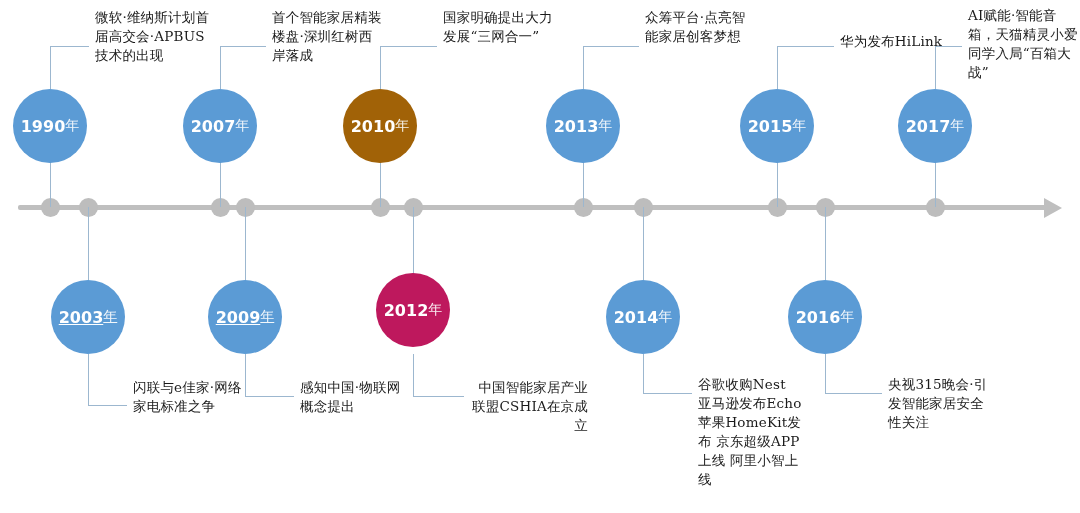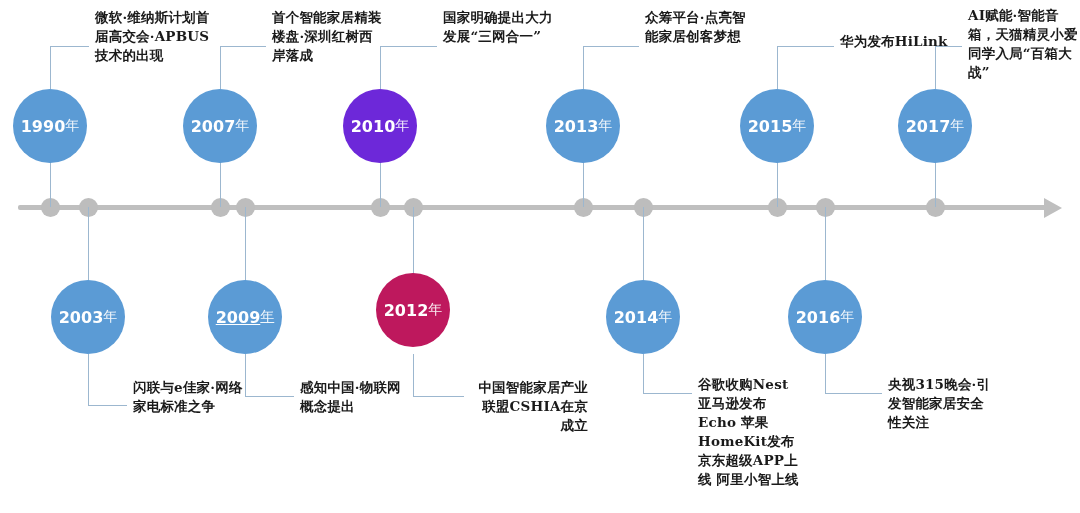--- a/index.html
+++ b/index.html
@@ -94,21 +94,21 @@
     background: #9cb7cf;
     z-index: 1;
   }
 
   
   .caption {
     position: absolute;
     color: #1a1a1a;
     font-family: "DejaVu Serif", "Liberation Serif", serif;
     font-size: 13.5px;
-    font-weight: bold;
+    font-weight: normal;
     line-height: 19px;
     letter-spacing: 0.2px;
     z-index: 3;
     white-space: normal;
   }
 </style>
 </head>
 <body>
 
 <div id="stage">
@@ -162,33 +162,33 @@
       <div class="axis-dot" style="left: 643px;"></div>
       <div class="axis-dot" style="left: 777px;"></div>
       <div class="axis-dot" style="left: 825px;"></div>
       <div class="axis-dot" style="left: 935px;"></div>
     </div>
   <div id="nodes">
       <div class="year-node" style="left: 50px; top: 126px; background: rgb(91, 155, 213);">
         <span>1990</span>
         <span class="suffix">年</span>
       </div>
-      <div class="year-node" style="left: 88px; top: 317px; background: rgb(91, 155, 213);">
+      <div class="year-node" style="left: 88px; top: 317px; background: rgb(91, 155, 213); text-decoration: underline;">
         <span>2003</span>
         <span class="suffix">年</span>
       </div>
       <div class="year-node" style="left: 220px; top: 126px; background: rgb(91, 155, 213); text-align: right;">
         <span>2007</span>
         <span class="suffix">年</span>
       </div>
       <div class="year-node" style="left: 245px; top: 317px; background: rgb(91, 155, 213); text-decoration: underline;">
         <span>2009</span>
         <span class="suffix">年</span>
       </div>
-      <div class="year-node" style="left: 380px; top: 126px; background: #6d28d9;">
+      <div class="year-node" style="left: 380px; top: 126px; background: #a16207;">
         <span>2010</span>
         <span class="suffix">年</span>
       </div>
       <div class="year-node" style="left: 413px; top: 310px; background: #be185d; text-align: right;">
         <span>2012</span>
         <span class="suffix">年</span>
       </div>
       <div class="year-node" style="left: 583px; top: 126px; background: rgb(91, 155, 213);">
         <span>2013</span>
         <span class="suffix">年</span>

